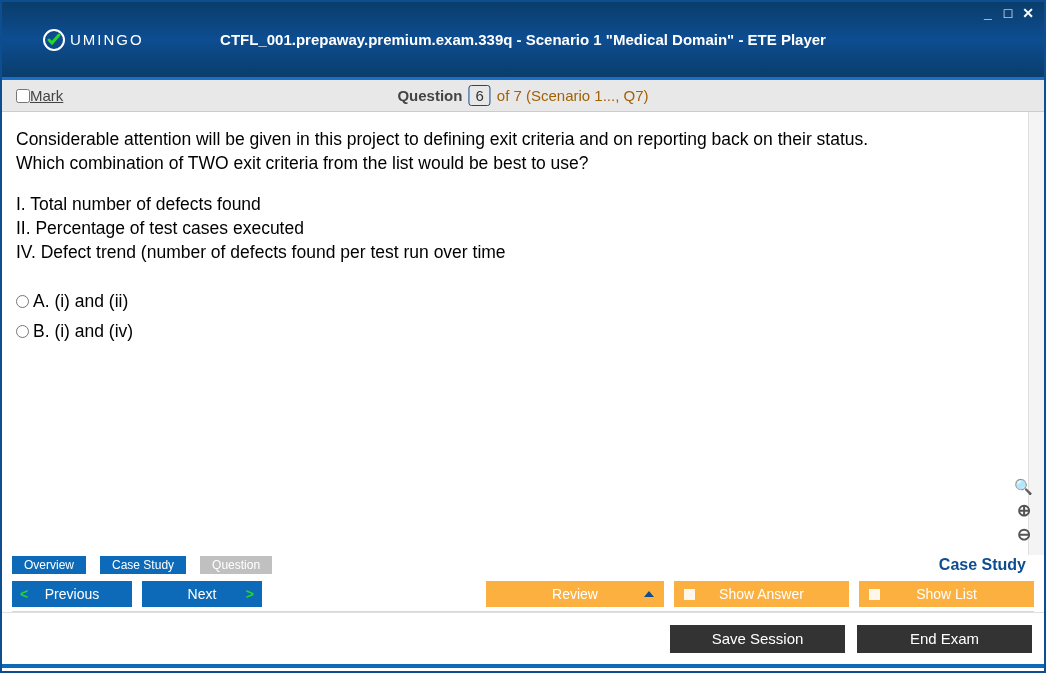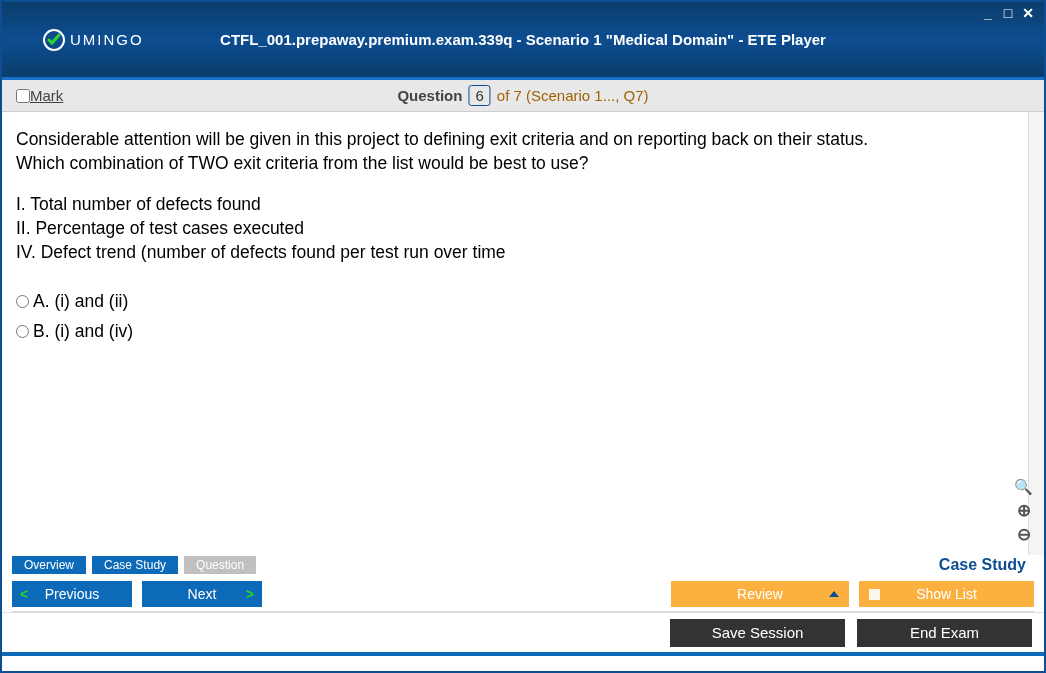--- a/index.html
+++ b/index.html
@@ -21,38 +21,38 @@
 .content{height:443px;padding:16px 14px;font-size:17.5px;line-height:1.35;color:#000;position:relative;overflow:hidden}
 .stem{margin-bottom:18px}
 .options-list{margin-bottom:26px}
 .answers{display:flex;flex-direction:column;gap:6px}
 .answer-row{display:flex;align-items:center;gap:4px}
 .answer-row input{width:13px;height:13px}
 .zoom-ctrls{position:absolute;right:10px;bottom:10px;display:flex;flex-direction:column;gap:4px;align-items:center}
 .zoom-ctrls .zbtn{width:20px;height:20px;display:flex;align-items:center;justify-content:center;color:#aaa;cursor:pointer;font-size:15px}
 .zoom-ctrls .zbtn.small{font-size:17px;color:#555;font-weight:bold}
 .scrollbar-stub{position:absolute;right:0;top:0;width:16px;height:100%;background:#f4f4f4;border-left:1px solid #e0e0e0}
-.tabs-row{height:20px;padding:0 10px;display:flex;align-items:center;gap:6px}
+.tabs-row{height:20px;padding:0 10px;display:flex;align-items:center;gap:14px}
 .tab{height:18px;padding:0 12px;font-size:12px;color:#fff;display:flex;align-items:center;cursor:pointer}
 .tab.blue{background:#0d6ab8}
 .tab.gray{background:#c0c0c0}
 .case-study-label{margin-left:auto;color:#0d4d91;font-size:16px;font-weight:bold;padding-right:8px}
 .toolbar{height:36px;padding:6px 10px 4px;display:flex;gap:10px;align-items:center;background:#fff}
 .btn{height:26px;display:flex;align-items:center;justify-content:center;font-size:14px;cursor:pointer;position:relative;user-select:none}
 .btn.nav{width:120px;background:#0d6ab8;color:#fff}
 .btn.nav .chev{position:absolute;color:#27d827;font-weight:bold;font-size:14px}
 .btn.nav .chev.l{left:8px}
 .btn.nav .chev.r{right:8px}
 .btn.orange{background:#fbb040;color:#fff;width:175px}
 .btn.orange.wide{width:178px}
 .btn.orange .tri{position:absolute;right:10px;width:0;height:0;border-left:5px solid transparent;border-right:5px solid transparent;border-bottom:6px solid #0d4d91}
 .btn.orange .chk{position:absolute;left:10px;width:11px;height:11px;background:#fff;opacity:.9}
 .spacer{flex:1}
 .divider{height:1px;background:#d8d8d8;margin:0 10px}
-.bottom-row{height:40px;background:#fff;display:flex;align-items:center;justify-content:flex-end;gap:12px;padding:0 12px;border-top:1px solid #e0e0e0}
+.bottom-row{height:52px;background:#fff;display:flex;align-items:center;justify-content:flex-end;gap:12px;padding:0 12px;border-top:1px solid #e0e0e0}
 .btn.dark{width:175px;height:28px;background:#333;color:#fff;font-size:15px}
 .footer-line{height:4px;background:#0d6ab8}
 </style>
 </head>
 <body>
 
 <div class="titlebar">
   <div class="winctrl">
     <span>_</span>
     <span>□</span>
@@ -126,20 +126,24 @@
       <span>Next</span>
       <span class="chev r">&gt;</span>
     </div>
   <div class="spacer"></div>
   <div class="btn orange wide">
       <span>Review</span>
       <span class="tri"></span>
     </div>
   <div class="btn orange">
       <span class="chk"></span>
+      <span>Show Answer</span>
+    </div>
+  <div class="btn orange">
+      <span class="chk"></span>
       <span>Show List</span>
     </div>
 </div>
 <div class="divider"></div>
 <div class="bottom-row">
   <div class="btn dark">Save Session</div>
   <div class="btn dark">End Exam</div>
 </div>
 <div class="footer-line"></div>
 

